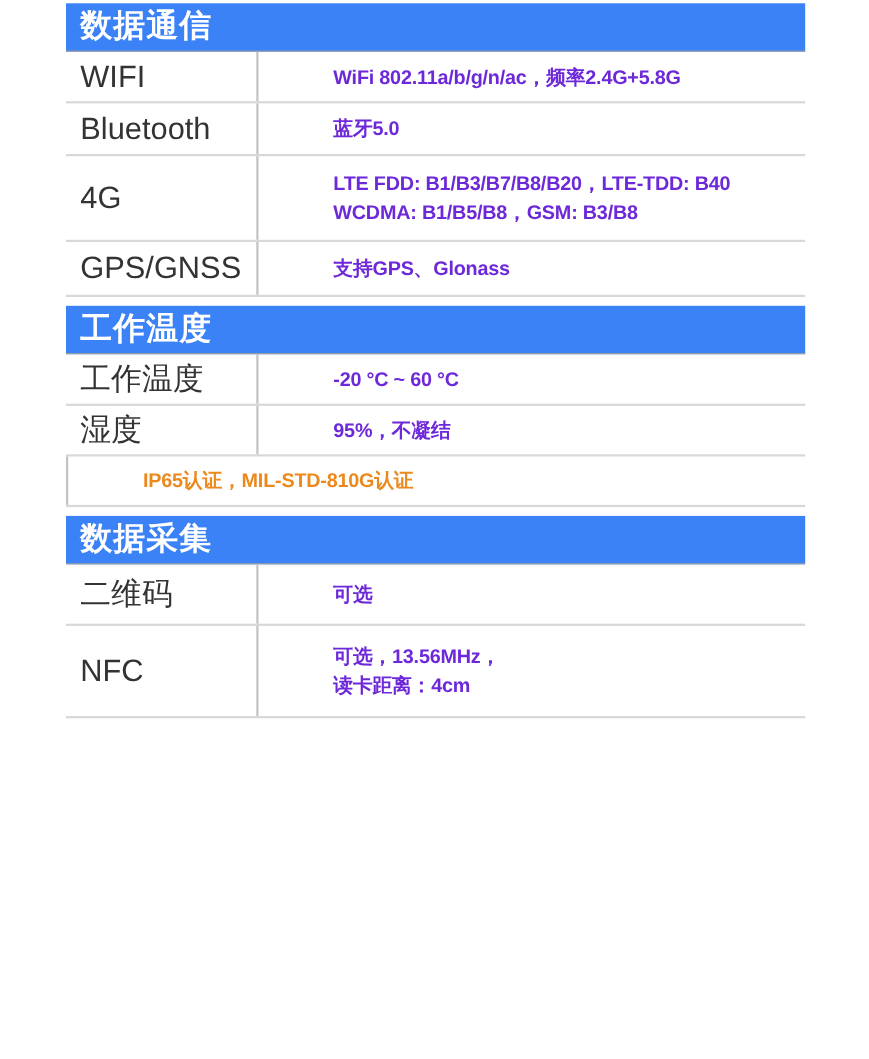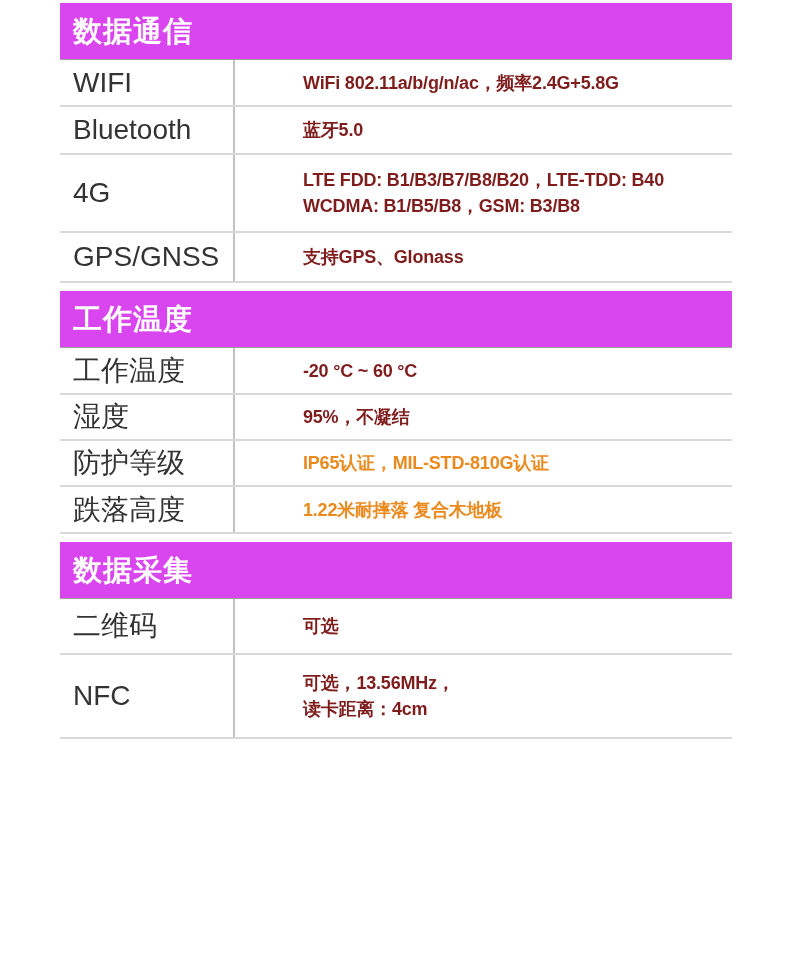--- a/index.html
+++ b/index.html
@@ -14,22 +14,22 @@
   .spec-table {
     position: absolute;
     left: 60px;
     top: 3px;
     width: 672px;
   }
   .spec-section { width: 100%; }
   .spec-section + .spec-section { margin-top: 8px; }
 
   .section-header {
-    height: 57px;
-    background: #d946ef;
+    height: 44px;
+    background: #3b82f6;
     color: #ffffff;
     display: flex;
     align-items: center;
     padding-left: 13px;
     box-sizing: border-box;
     border-bottom: 1px solid #9e9e9e;
     text-align: center;
   }
   .section-title {
     font-size: 29px;
@@ -59,21 +59,21 @@
     flex: 1;
     border-left: 2px solid #c2c2c2;
     box-sizing: border-box;
     padding-left: 68px;
     padding-right: 8px;
     display: flex;
     flex-direction: column;
     justify-content: center;
     font-size: 18px;
     font-weight: 700;
-    color: #7f1d1d;
+    color: #6d28d9;
     letter-spacing: -0.2px;
   }
   .value-line { line-height: 26px; }
   .cell-value.orange { color: #ec891d; }
 </style>
 </head>
 <body>
 
 <div class="spec-table">
 
@@ -118,29 +118,22 @@
         <div class="value-line">-20 °C ~ 60 °C</div>
       </div>
     </div>
     <div class="row" style="height:46px">
       <div class="cell-label">湿度</div>
       <div class="cell-value">
         <div class="value-line">95%，不凝结</div>
       </div>
     </div>
     <div class="row" style="height:46px">
-      <div class="cell-label">防护等级</div>
       <div class="cell-value orange">
         <div class="value-line">IP65认证，MIL-STD-810G认证</div>
-      </div>
-    </div>
-    <div class="row" style="height:47px">
-      <div class="cell-label">跌落高度</div>
-      <div class="cell-value orange">
-        <div class="value-line">1.22米耐摔落 复合木地板</div>
       </div>
     </div>
   </div>
 
   <div class="spec-section">
     <div class="section-header">
       <span class="section-title">数据采集</span>
     </div>
     <div class="row" style="height:56px">
       <div class="cell-label">二维码</div>

